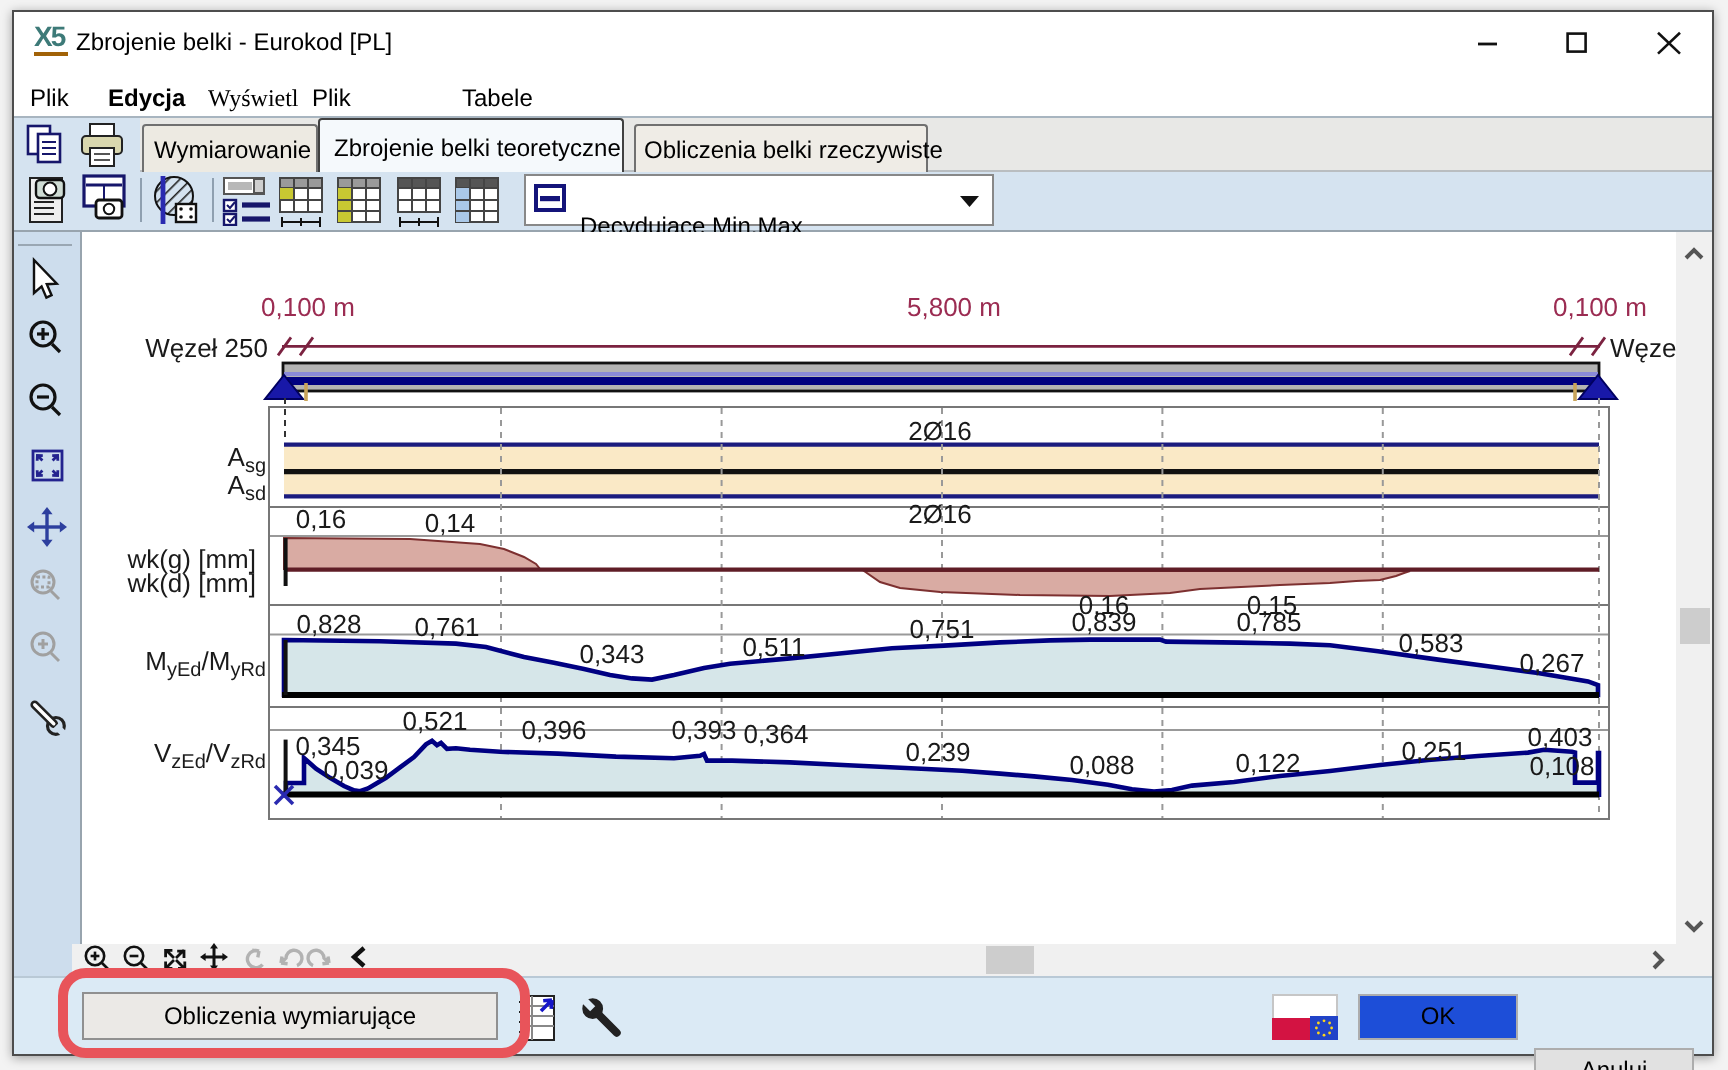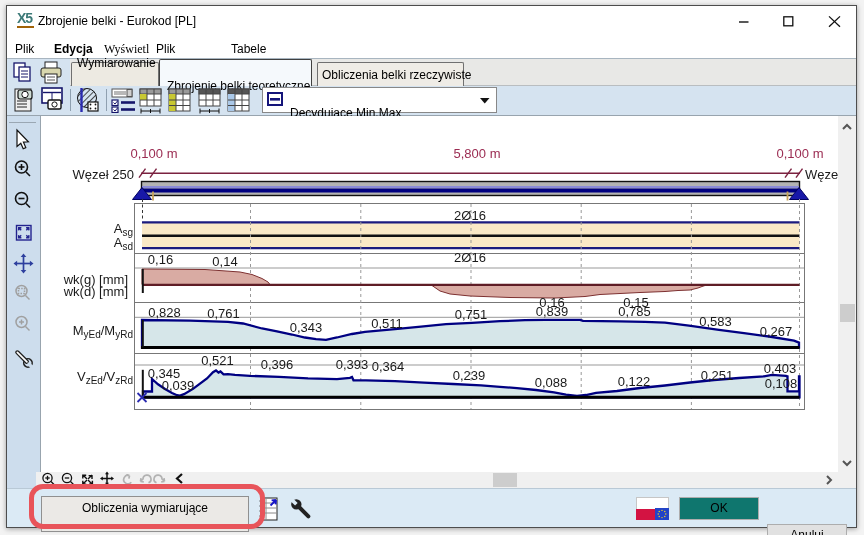--- a/index.html
+++ b/index.html
@@ -25,25 +25,25 @@
 <div class="abs t12" style="left:15px;top:41.5px;">Plik</div>
 <div class="abs t12" style="left:54px;top:41.5px;font-weight:bold;">Edycja</div>
 <div class="abs t12" style="left:104px;top:41.5px;font-family:Liberation Serif, serif;">Wyświetl</div>
 <div class="abs t12" style="left:156px;top:41.5px;">Plik</div>
 <div class="abs t12" style="left:199px;top:41.5px;margin-left:32px;">Tabele</div>
 
 <div class="abs" style="left:7px;top:58px;width:849px;height:58px;background:#d5e3f0;border-top:1px solid #a8b5c0;border-bottom:1px solid #98a4ae;"></div>
 <div class="abs" style="left:70px;top:59px;width:786px;height:27px;background:#e8e8e6;border-bottom:1px solid #b9bdc0;"></div>
 
 <div class="abs" style="left:71px;top:62px;width:88px;height:24px;background:#edeae2;border:1px solid #707070;border-bottom:none;border-radius:2px 2px 0 0;"></div>
-<div class="abs t12" style="left:77px;top:56px;">Wymiarowanie</div>
+<div class="abs t12" style="left:77px;top:68px;">Wymiarowanie</div>
 <div class="abs" style="left:317px;top:62px;width:147px;height:24px;background:#efece6;border:1px solid #707070;border-bottom:none;border-radius:2px 2px 0 0;"></div>
 <div class="abs t12" style="left:322px;top:68px;">Obliczenia belki rzeczywiste</div>
 <div class="abs" style="left:159px;top:59px;width:153px;height:27px;background:#f5f9fc;border:1px solid #404040;border-bottom:none;border-radius:2px 2px 0 0;"></div>
-<div class="abs t12" style="left:167px;top:67px;margin-top:12px;">Zbrojenie belki teoretyczne</div>
+<div class="abs t12" style="left:167px;top:67px;">Zbrojenie belki teoretyczne</div>
 
 <svg class="abs" style="left:12px;top:61px;" width="52" height="24" viewBox="0 0 52 24">
   <rect x="2" y="2" width="11" height="14" fill="#fff" stroke="#16166b" stroke-width="1.3"></rect>
   <rect x="7" y="6" width="11" height="14" fill="#fff" stroke="#16166b" stroke-width="1.3"></rect>
   <line x1="9" y1="10" x2="16" y2="10" stroke="#16166b"></line>
     <line x1="9" y1="13" x2="16" y2="13" stroke="#16166b"></line>
     <line x1="9" y1="16" x2="16" y2="16" stroke="#16166b"></line>
   <rect x="33" y="1" width="12" height="7" fill="#fff" stroke="#222"></rect>
   <rect x="29" y="7" width="20" height="9" rx="2" fill="#d9d7ae" stroke="#222"></rect>
   <rect x="33" y="13" width="12" height="9" fill="#fff" stroke="#222"></rect>
@@ -373,21 +373,21 @@
     <path d="M3 9 L7 5 L11 9" fill="none" stroke="#555" stroke-width="2"></path>
   </svg>
 <svg class="abs" style="left:840px;top:456px;" width="14" height="14" viewBox="0 0 14 14">
     <path d="M3 5 L7 9 L11 5" fill="none" stroke="#555" stroke-width="2"></path>
   </svg>
 <svg class="abs" style="left:822px;top:473px;" width="14" height="14" viewBox="0 0 14 14">
     <path d="M5 3 L9 7 L5 11" fill="none" stroke="#555" stroke-width="2"></path>
   </svg>
 
 <div class="abs" style="left:7px;top:488px;width:849px;height:39px;background:#dbeaf5;border-top:1px solid #b9c9d6;"></div>
-<div class="abs" style="left:41px;top:496px;width:208px;height:36px;background:#ebe9e6;border:1px solid #909090;text-align:center;font-size:12px;line-height:22px;">Obliczenia wymiarujące</div>
+<div class="abs" style="left:41px;top:496px;width:208px;height:24px;background:#ebe9e6;border:1px solid #909090;text-align:center;font-size:12px;line-height:22px;">Obliczenia wymiarujące</div>
 <svg class="abs" style="left:258px;top:495px;" width="60" height="30" viewBox="0 0 60 30">
   <rect x="3" y="3" width="16" height="22" fill="#fff" stroke="#222"></rect>
   <g stroke="#888">
       <line x1="3" y1="8" x2="19" y2="8"></line>
       <line x1="3" y1="13" x2="19" y2="13"></line>
       <line x1="3" y1="18" x2="19" y2="18"></line>
       <line x1="8" y1="3" x2="8" y2="25"></line>
     </g>
   <g stroke="#222">
       <line x1="1.5" y1="6" x2="4.5" y2="6"></line>
@@ -411,16 +411,16 @@
       <circle cx="7" cy="2.4" r=".7"></circle>
       <circle cx="9.8" cy="3.5" r=".7"></circle>
       <circle cx="10.8" cy="6" r=".7"></circle>
       <circle cx="9.8" cy="8.5" r=".7"></circle>
       <circle cx="7" cy="9.6" r=".7"></circle>
       <circle cx="4.2" cy="8.5" r=".7"></circle>
       <circle cx="3.2" cy="6" r=".7"></circle>
       <circle cx="4.2" cy="3.5" r=".7"></circle>
     </g>
 </svg>
-<div class="abs" style="left:679px;top:497px;width:80px;height:23px;background:#0f766e;border:1px solid #adadad;text-align:center;font-size:12px;line-height:21px;">OK</div>
+<div class="abs" style="left:679px;top:497px;width:80px;height:23px;background:#1d4ed8;border:1px solid #adadad;text-align:center;font-size:12px;line-height:21px;">OK</div>
 <div class="abs" style="left:767px;top:524px;width:80px;height:23px;background:#e1e1e1;border:1px solid #adadad;text-align:center;font-size:12px;line-height:21px;">Anuluj</div>
 
 <div class="abs" style="left:29px;top:484px;width:236px;height:45px;border:5px solid #e8545a;border-radius:14px;"></div>
 
 </body></html>

